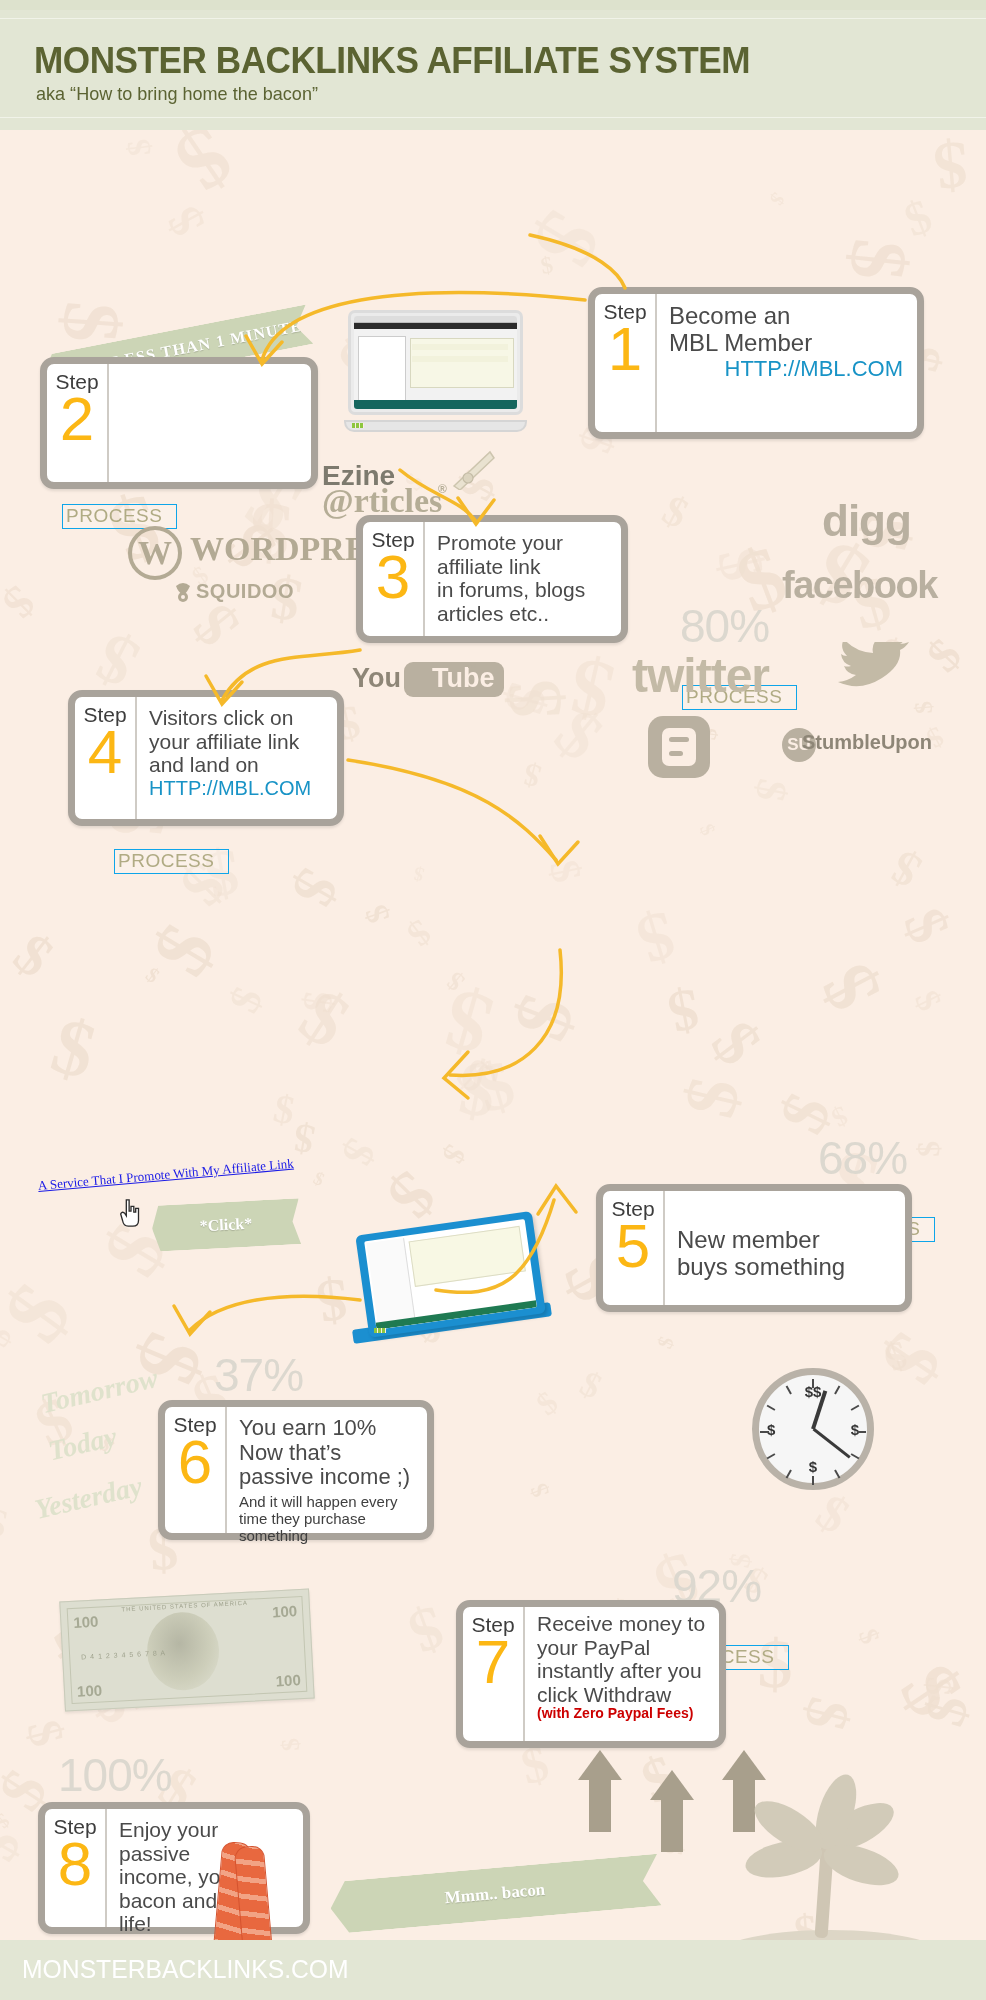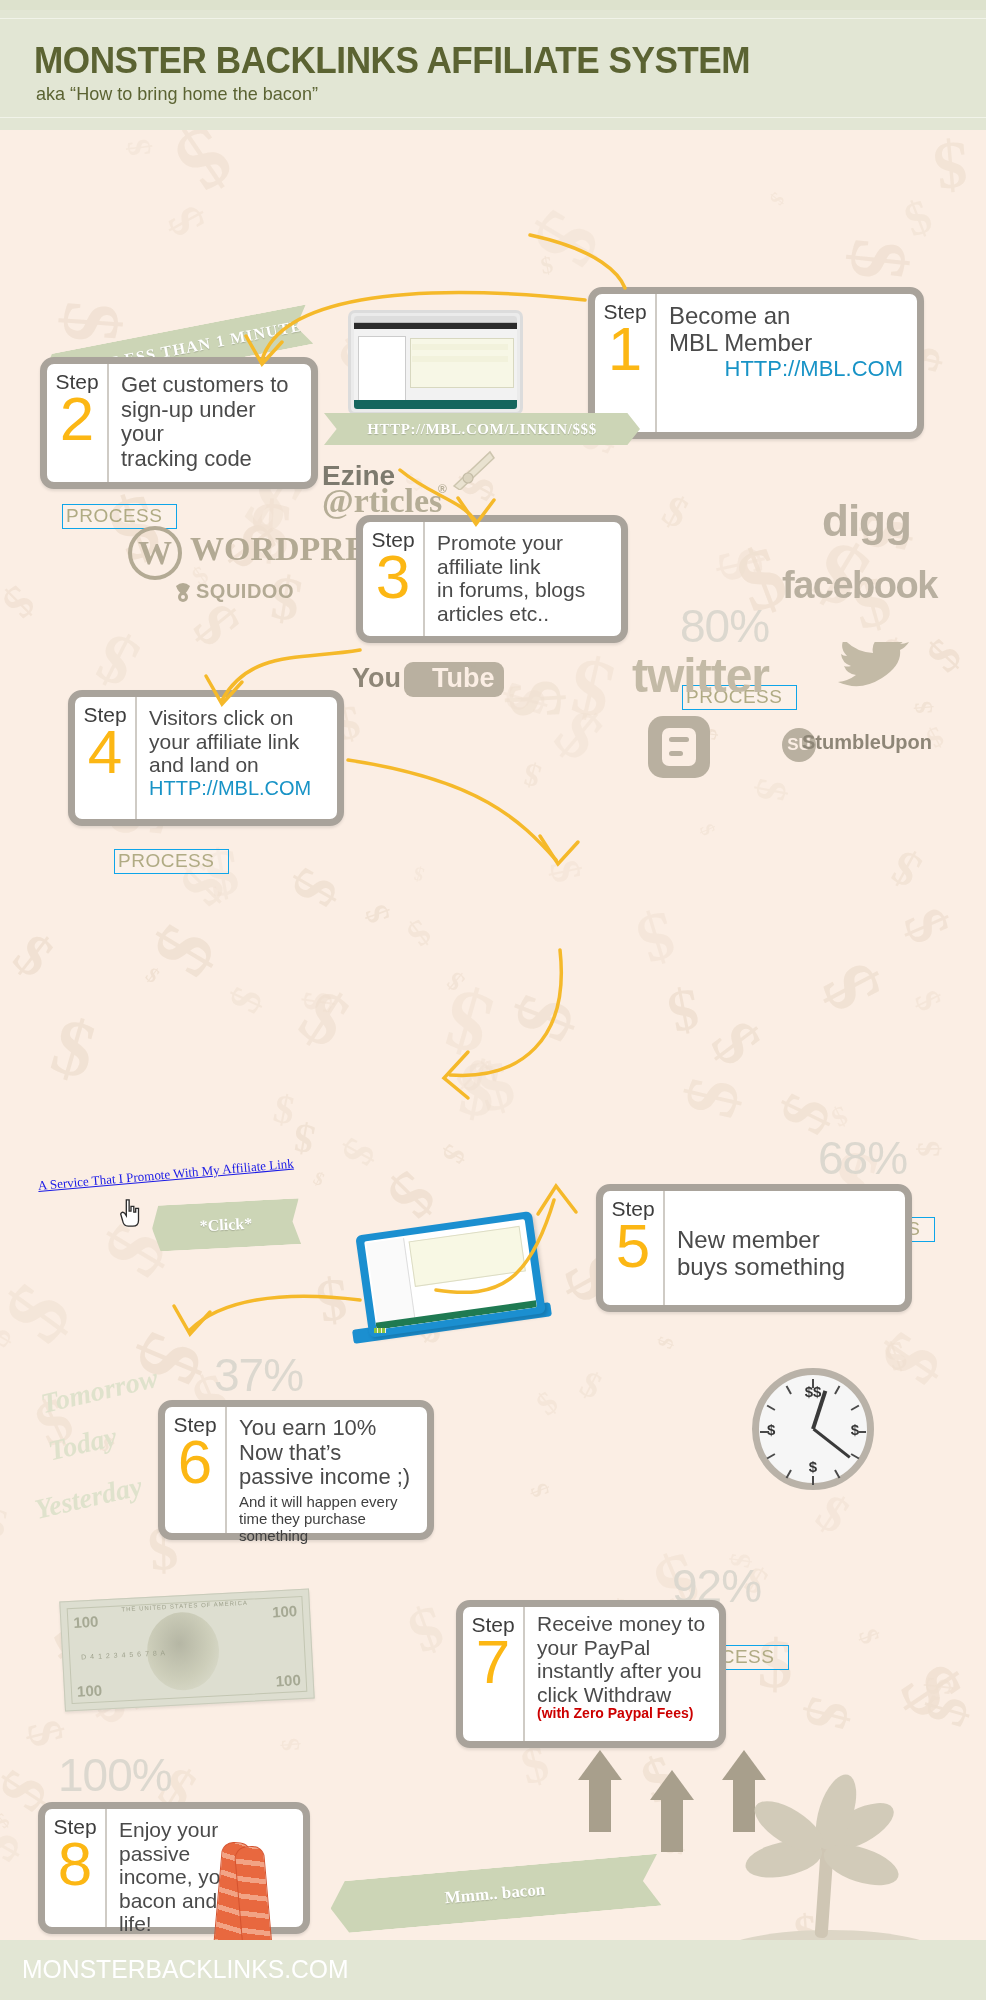--- a/index.html
+++ b/index.html
@@ -502,30 +502,22 @@
         <div>MBL Member</div>
         <div class="url url-right">HTTP://MBL.COM</div>
       </div>
     </div>
 
     <div class="step-box" style="left:40px;top:227px;width:278px;height:132px;">
       <div class="step-left">
         <div class="step-word">Step</div>
         <div class="step-num">2</div>
       </div>
-      <div class="step-body" style="font-size:22px;">
-        <div>Get customers to</div>
-        <div>sign-up under your</div>
-        <div>tracking code</div>
-      </div>
-    </div>
-
-    <div class="ribbon arrow-both" style="left:324px;top:283px;width:316px;height:32px;font-size:15px;letter-spacing:0.6px;">
-      <span>HTTP://MBL.COM/LINKIN/$$$</span>
-    </div>
+    </div>
+
 
     <div class="logo" style="left:322px;top:330px;font-size:28px;font-family:'Liberation Sans',sans-serif;color:#7d7a6e;">Ezine</div>
     <div class="logo" style="left:322px;top:352px;font-size:34px;font-family:'Liberation Serif',serif;color:#b5ad96;">@rticles</div>
     <div class="logo" style="left:438px;top:352px;font-size:12px;color:#b5ad96;">®</div>
 
     <svg style="position:absolute;left:450px;top:318px;" width="48" height="42">
       <path d="M4 38 L40 4 L44 10 L10 42 Z" fill="#e9e2d0" stroke="#cdc5ae" stroke-width="1.5"></path>
       <circle cx="18" cy="30" r="5" fill="#dcd4bf" stroke="#c4bca6" stroke-width="1.2"></circle>
     </svg>
 

